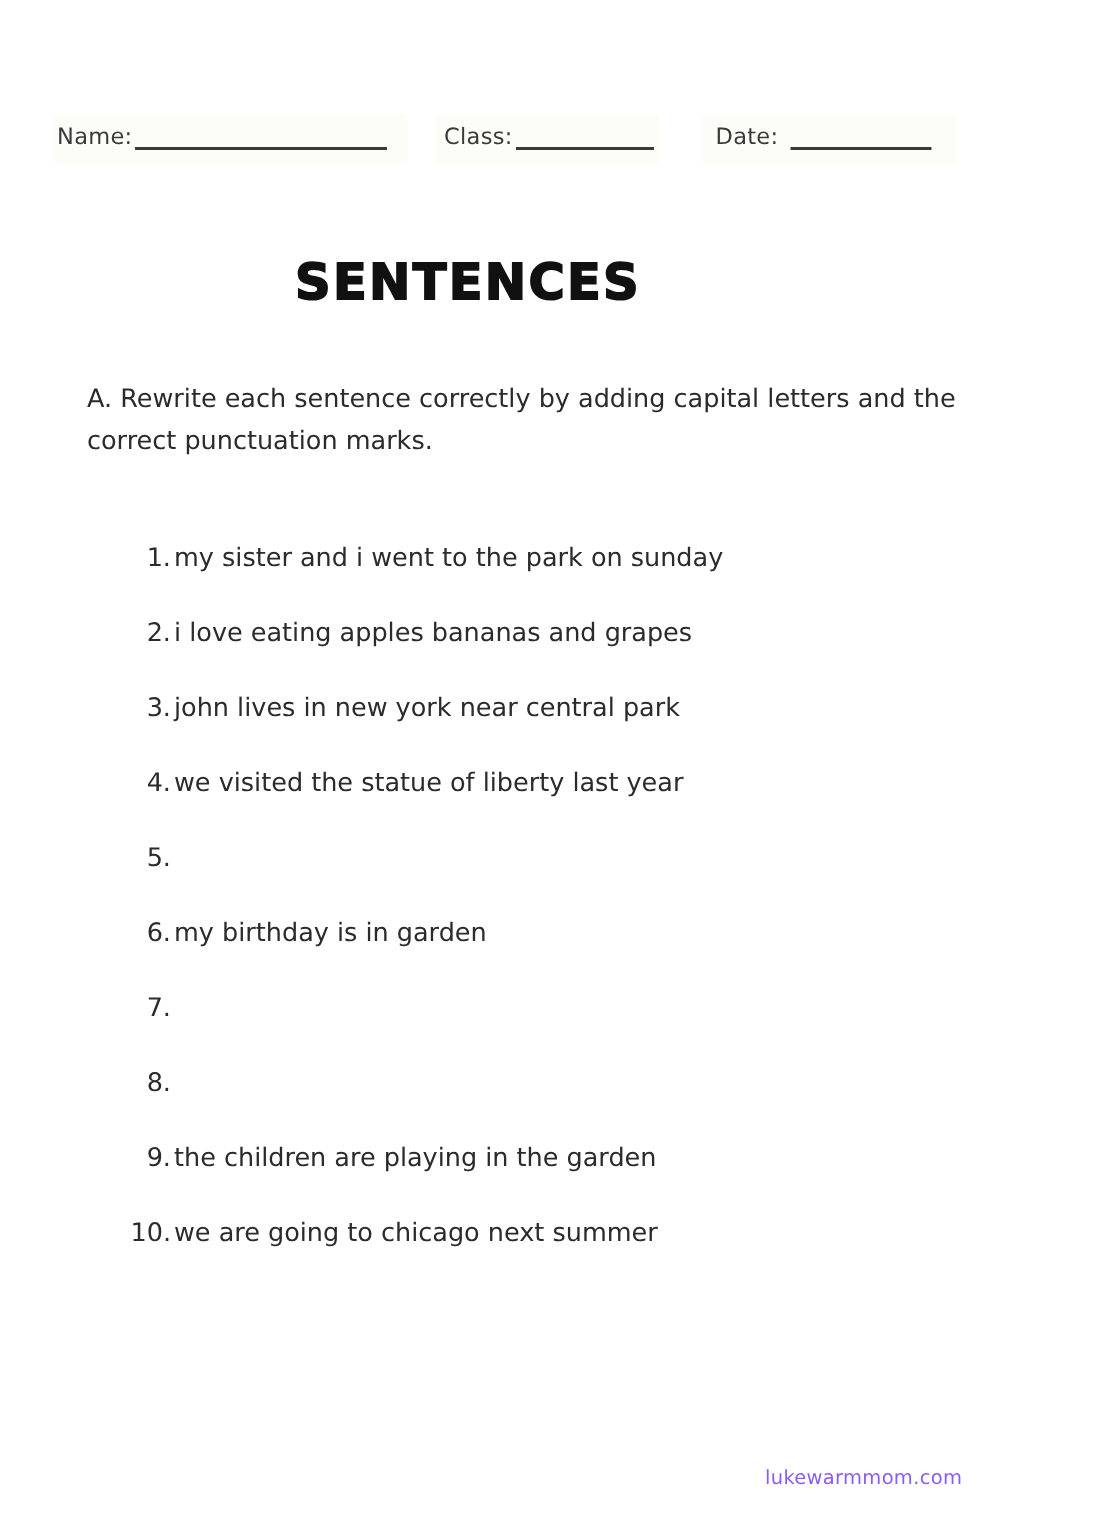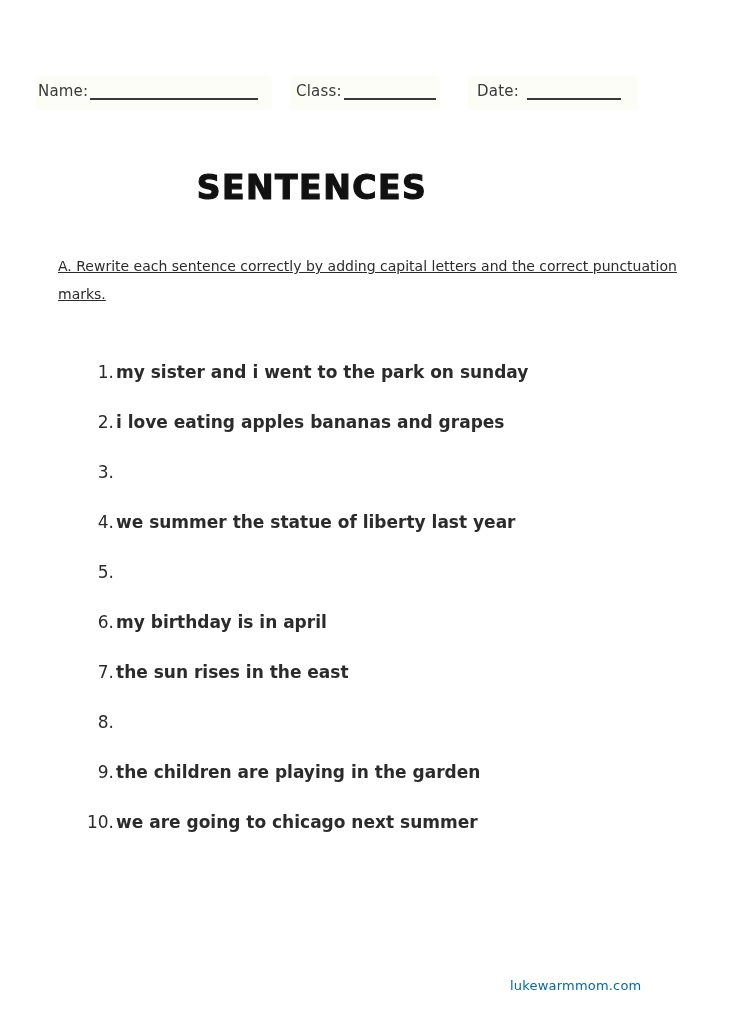--- a/index.html
+++ b/index.html
@@ -56,24 +56,23 @@
       font-size: 33px;
       letter-spacing: 1.5px;
       color: #111111;
       -webkit-text-stroke: 1.2px #111111;
     }
     .instructions {
       position: absolute;
       top: 252px;
       left: 58px;
       width: 620px;
-      font-size: 14px;
+      font-size: 17px;
       line-height: 28px;
       color: #2b2b2b;
-      text-decoration: underline;
     }
     .sentence-list {
       position: absolute;
       top: 360px;
       left: 0;
       width: 729px;
       margin: 0;
       padding: 0;
       list-style: none;
     }
@@ -88,28 +87,27 @@
     }
     .sentence-item .num {
       display: inline-block;
       width: 116px;
       text-align: right;
       padding-right: 2px;
       box-sizing: border-box;
     }
     .sentence-item .text {
       display: inline-block;
-      font-weight: bold;
     }
     .footer {
       position: absolute;
       top: 978px;
       left: 510px;
       font-size: 13px;
-      color: #0369a1;
+      color: #8b5cf6;
       letter-spacing: 0.2px;
     }
   </style>
 </head>
 <body>
 
 <div class="header-row">
   <div class="header-bg" style="left:8px;width:236px;"></div>
   <div class="header-bg" style="left:262px;width:150px;"></div>
   <div class="header-bg" style="left:440px;width:170px;"></div>
@@ -136,35 +134,35 @@
   <li class="sentence-item" style="top:0px;">
     <span class="num">1.</span>
     <span class="text">my sister and i went to the park on sunday</span>
   </li>
   <li class="sentence-item" style="top:50px;">
     <span class="num">2.</span>
     <span class="text">i love eating apples bananas and grapes</span>
   </li>
   <li class="sentence-item" style="top:100px;">
     <span class="num">3.</span>
+    <span class="text">john lives in new york near central park</span>
   </li>
   <li class="sentence-item" style="top:150px;">
     <span class="num">4.</span>
-    <span class="text">we summer the statue of liberty last year</span>
+    <span class="text">we visited the statue of liberty last year</span>
   </li>
   <li class="sentence-item" style="top:200px;">
     <span class="num">5.</span>
   </li>
   <li class="sentence-item" style="top:250px;">
     <span class="num">6.</span>
-    <span class="text">my birthday is in april</span>
+    <span class="text">my birthday is in garden</span>
   </li>
   <li class="sentence-item" style="top:300px;">
     <span class="num">7.</span>
-    <span class="text">the sun rises in the east</span>
   </li>
   <li class="sentence-item" style="top:350px;">
     <span class="num">8.</span>
   </li>
   <li class="sentence-item" style="top:400px;">
     <span class="num">9.</span>
     <span class="text">the children are playing in the garden</span>
   </li>
   <li class="sentence-item" style="top:450px;">
     <span class="num">10.</span>

